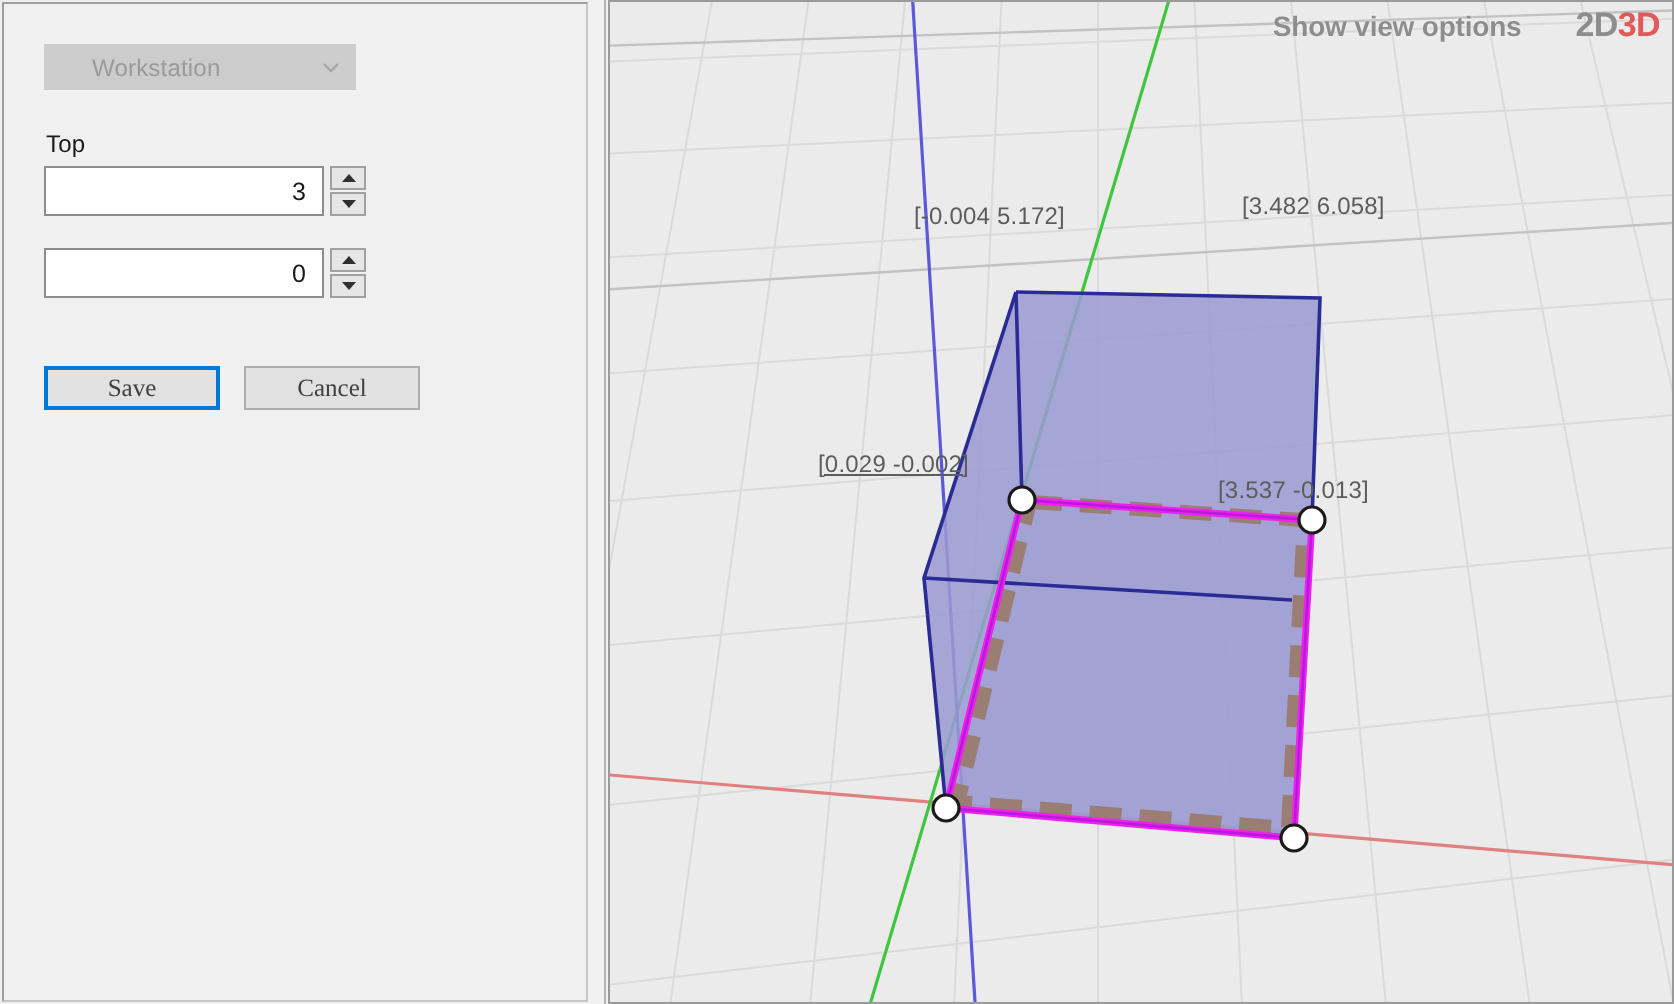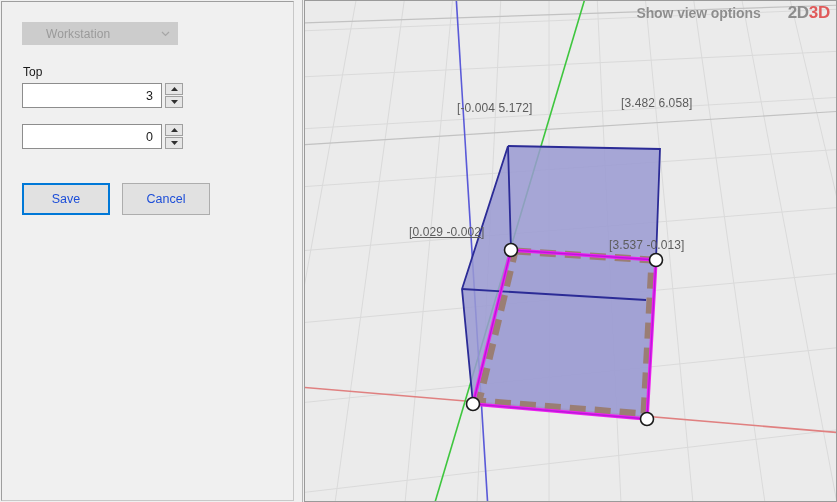--- a/index.html
+++ b/index.html
@@ -131,31 +131,31 @@
   }
   .spin-btn svg { display: block; }
 
   
   .actions {
     display: flex;
     gap: 12px;
     margin-top: 34px;
   }
   .btn {
-    height: 32px;
+    height: 22px;
     min-width: 88px;
     background: #e1e1e1;
     border: 1px solid #adadad;
     box-sizing: border-box;
     font-size: 12.5px;
-    color: #1d4ed8;
+    color: #404040;
     display: flex;
     align-items: center;
     justify-content: center;
-    font-family: Liberation Sans, sans-serif;
+    font-family: Liberation Serif, serif;
     cursor: default;
     padding: 0 10px;
   }
   .btn.primary {
     border: 2px solid #0078d7;
     background: #e1e1e1;
   }
 
   
   #viewport {

